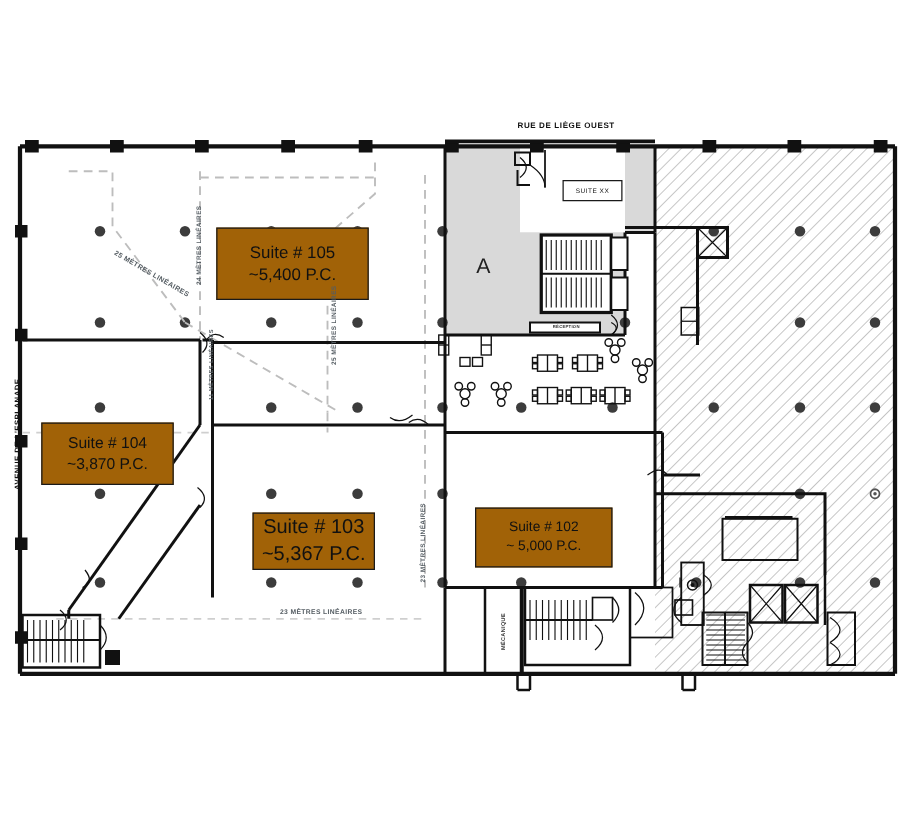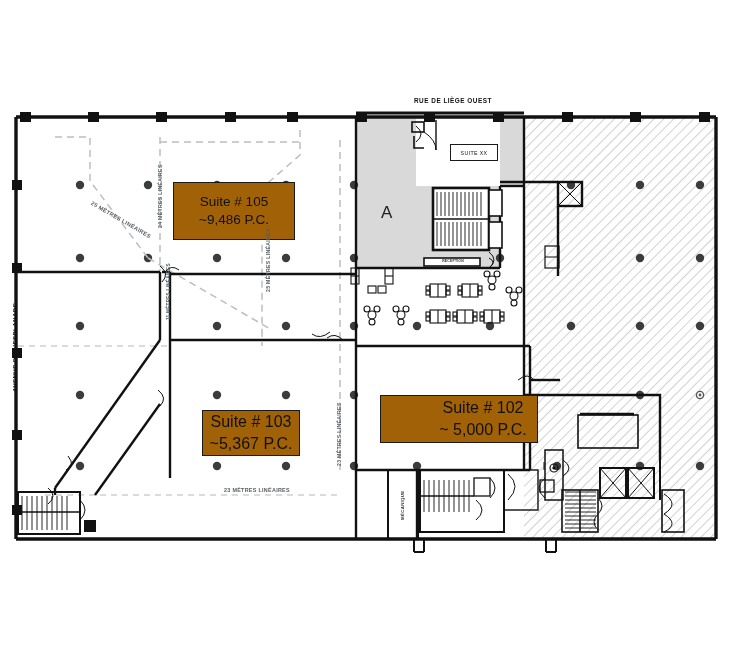--- a/index.html
+++ b/index.html
@@ -9,21 +9,21 @@
   #plan{position:absolute;left:0;top:0;width:739px;height:661px;}
   .suite-box{
     position:absolute;background:#a16207;border:1.4px solid #1a1a1a;
     display:flex;flex-direction:column;align-items:center;justify-content:center;
     color:#111;line-height:1.35;
   }
   .suite-box .ln{white-space:nowrap;}
   .s105{left:173px;top:182px;width:120px;height:56px;font-size:13.5px;}
   .s104{left:33px;top:338px;width:104px;height:48px;font-size:12.5px;}
   .s103{left:202px;top:410px;width:96px;height:44px;font-size:16px;}
-  .s102{left:380px;top:395px;width:108px;height:46px;font-size:16px;padding-left:48px;}
+  .s102{left:380px;top:406px;width:108px;height:46px;font-size:11px;}
   .suitexx{
     position:absolute;left:450px;top:144px;width:46px;height:15px;
     background:#ffffff;border:1px solid #1a1a1a;font-size:5.2px;
     display:flex;align-items:center;justify-content:center;letter-spacing:.4px;color:#111;
   }
   .dimlabel{position:absolute;color:#555d63;font-weight:bold;white-space:nowrap;}
   .street{position:absolute;color:#111;font-weight:bold;white-space:nowrap;}
   .rotv{transform-origin:0 0;}
   .corelbl{position:absolute;color:#333;font-weight:bold;white-space:nowrap;text-align:center;}
 </style>
@@ -439,23 +439,27 @@
   </svg>
 
   <div class="street" style="left:414px;top:97px;font-size:6.4px;letter-spacing:.5px;">RUE DE LIÈGE OUEST</div>
 
   <div class="street rotv" style="left:11px;top:392px;font-size:6.2px;letter-spacing:.4px;transform:rotate(-90deg);">AVENUE DE L'ESPLANADE</div>
 
   <div class="suitexx">SUITE XX</div>
 
   <div class="suite-box s105">
     <div class="ln">Suite # 105</div>
-    <div class="ln">~9,486 P.C.</div>
+    <div class="ln">~5,400 P.C.</div>
   </div>
 
+  <div class="suite-box s104">
+    <div class="ln">Suite # 104</div>
+    <div class="ln">~3,870 P.C.</div>
+  </div>
 
   <div class="suite-box s103">
     <div class="ln">Suite # 103</div>
     <div class="ln">~5,367 P.C.</div>
   </div>
 
   <div class="suite-box s102">
     <div class="ln">Suite # 102</div>
     <div class="ln">~ 5,000 P.C.</div>
   </div>

